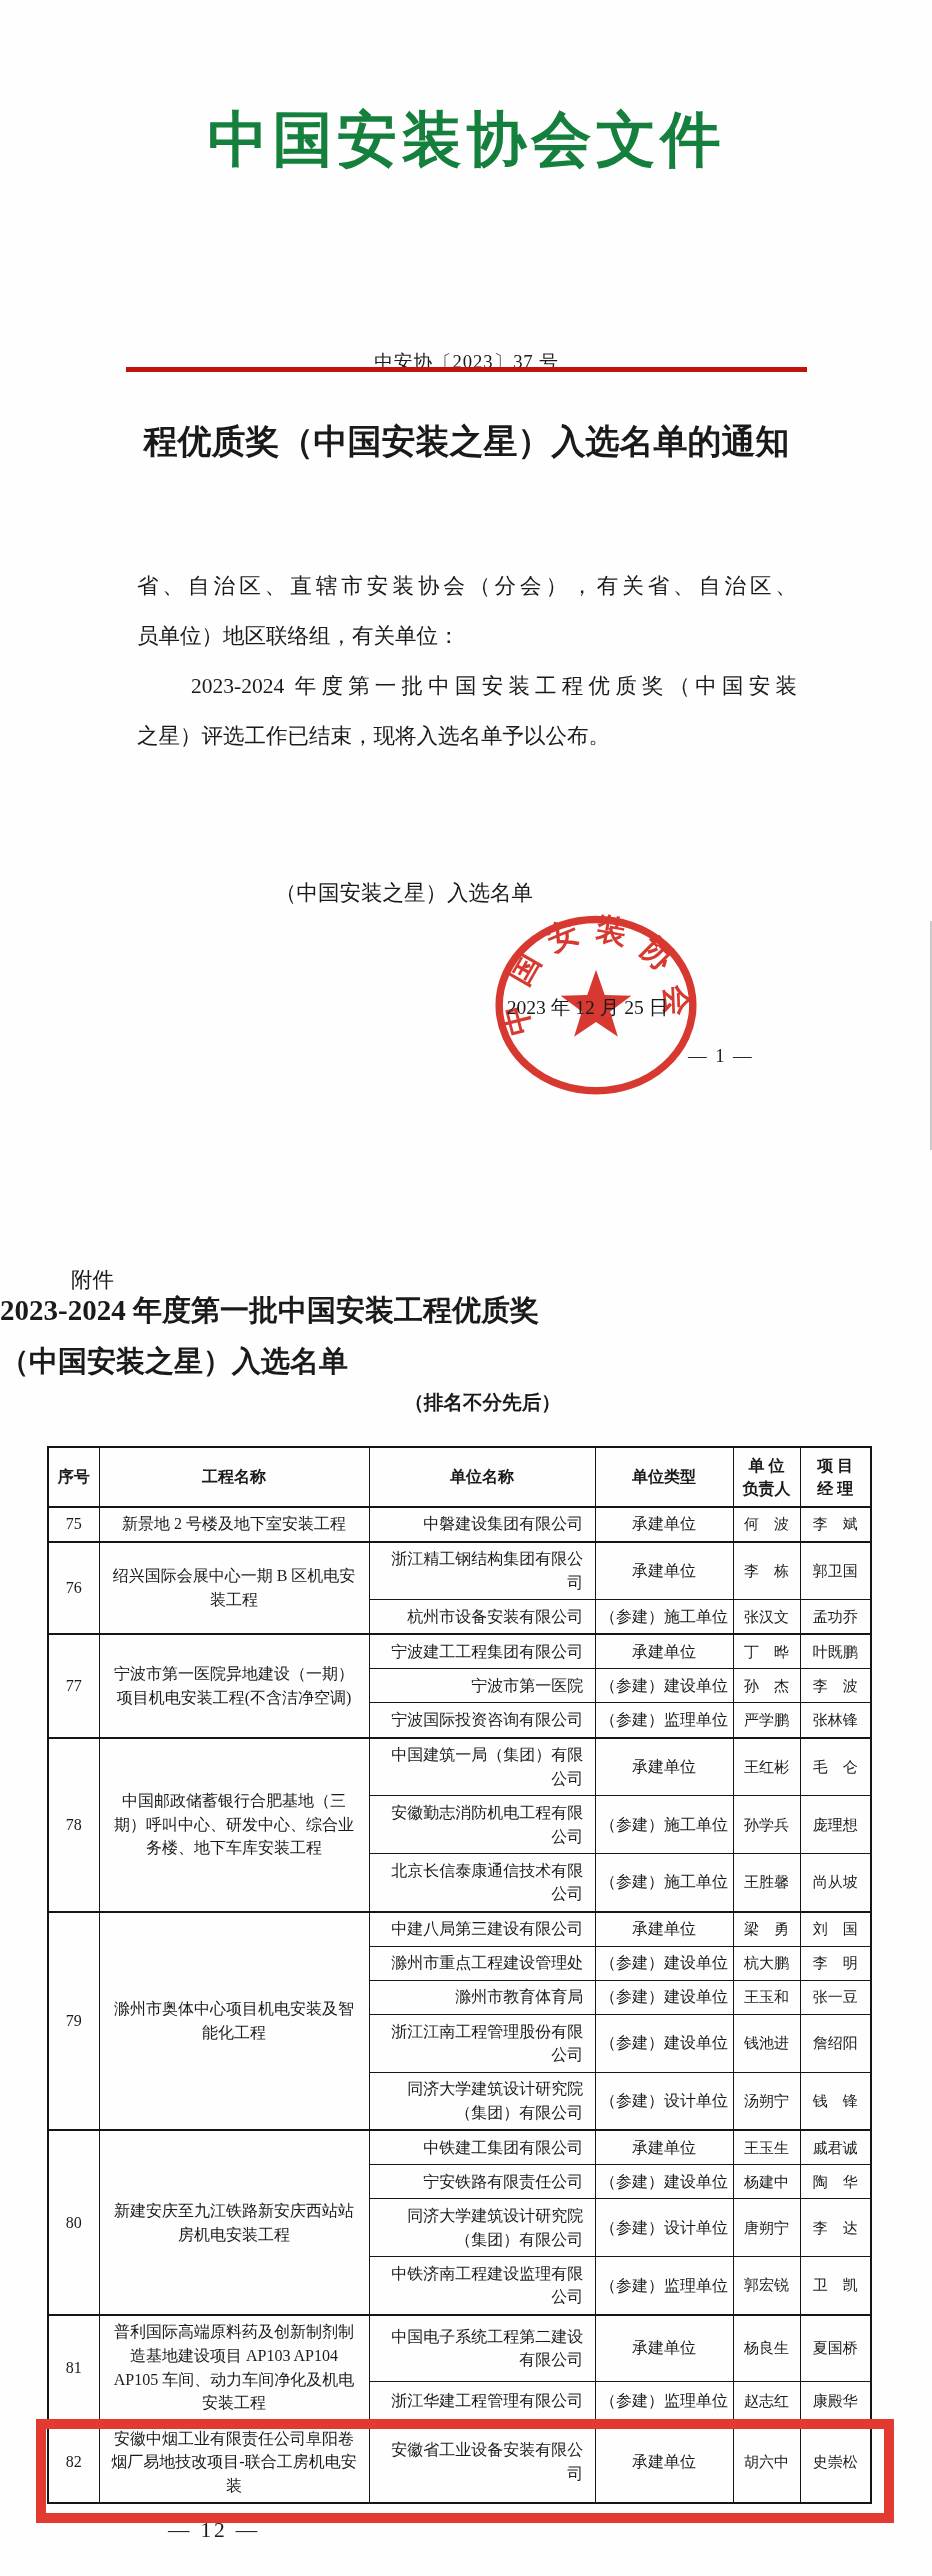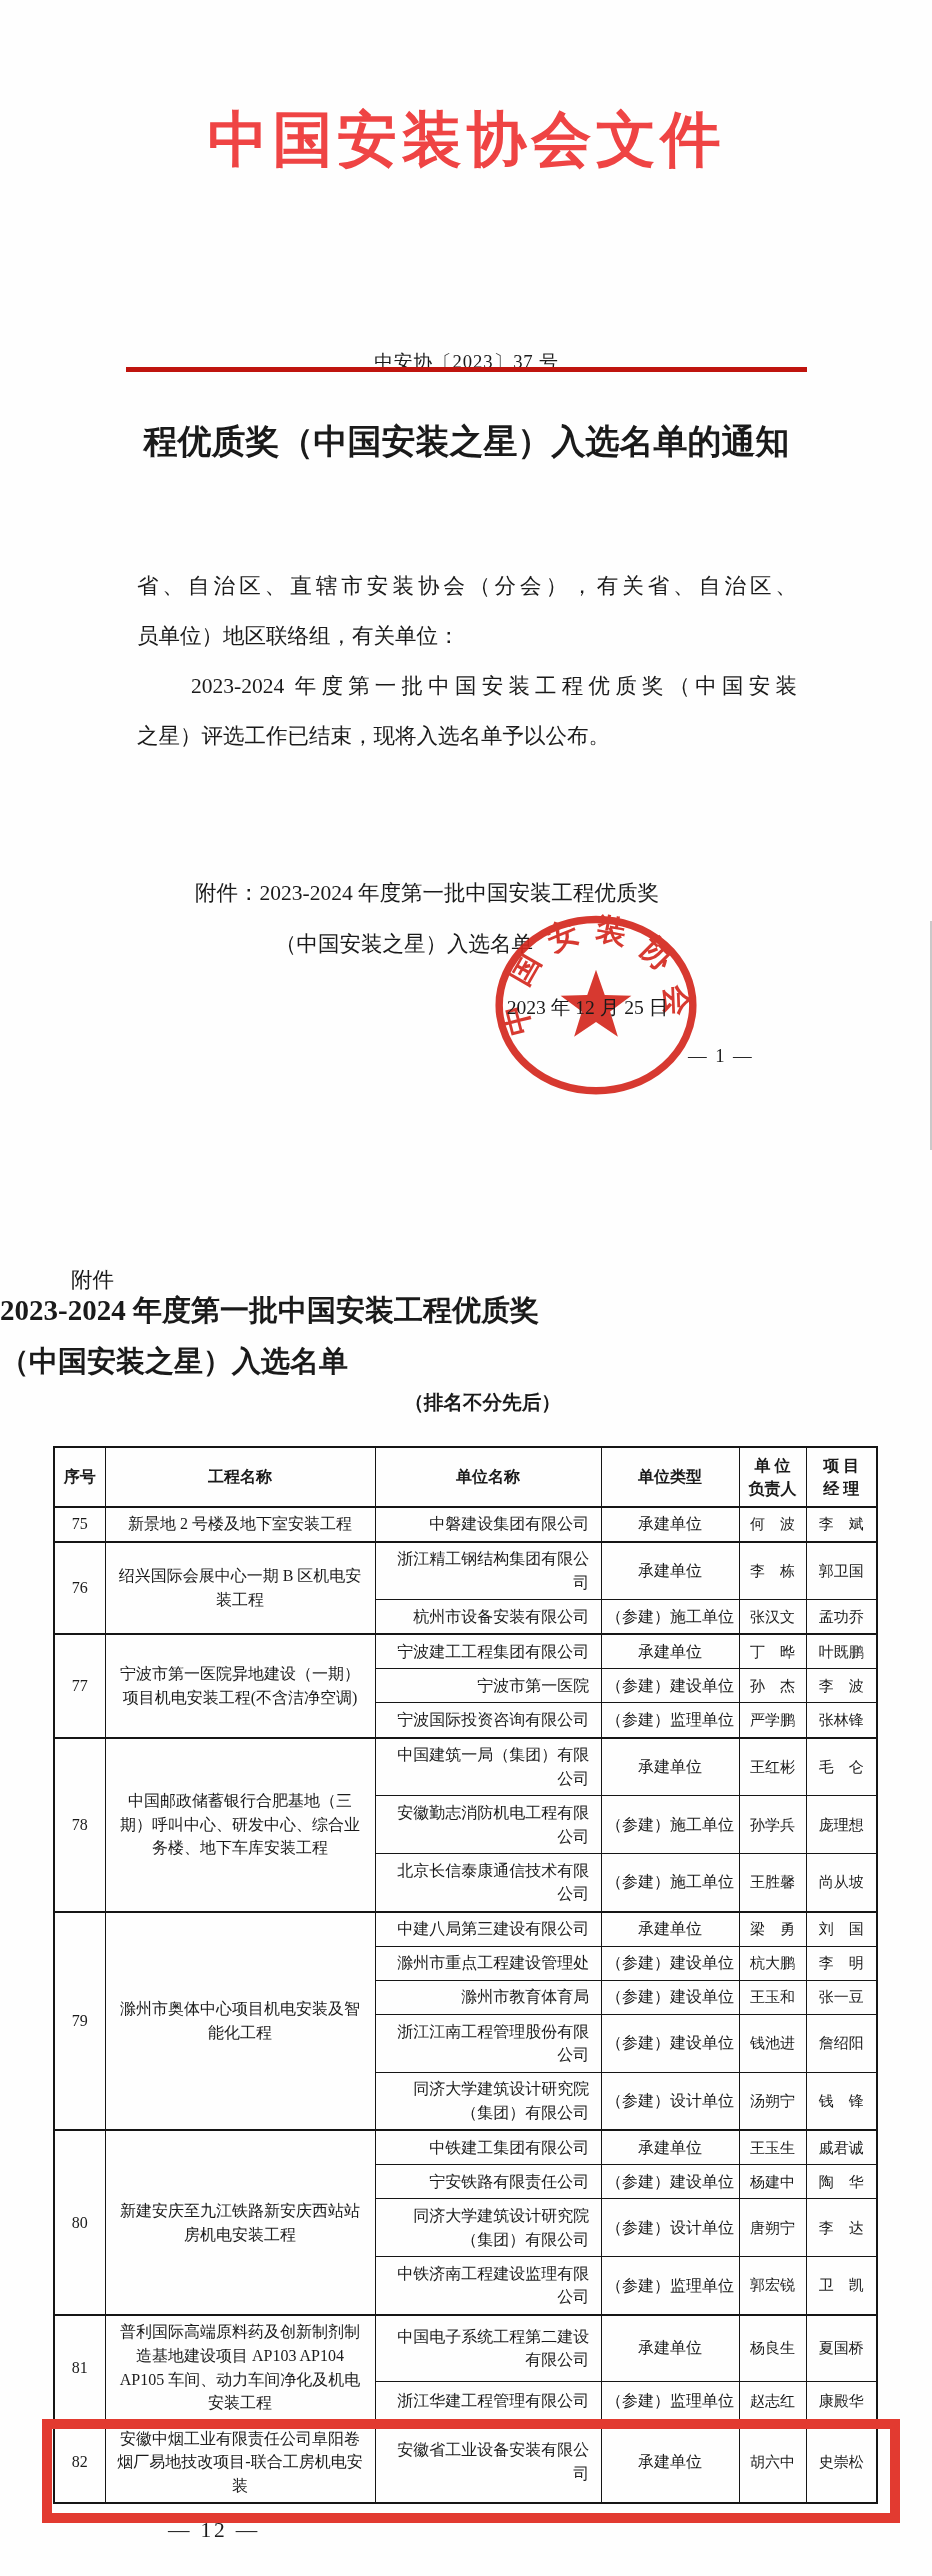--- a/index.html
+++ b/index.html
@@ -27,38 +27,38 @@
   .att1{padding-left:58px;}
   .seal{top:912px;left:488px;width:216px;height:191px;opacity:.92;z-index:2;}
   .date-line{top:994px;left:471px;width:233px;text-align:center;font-size:19.6px;z-index:3;}
   .pagenum1{top:1045px;left:688px;font-size:18.7px;letter-spacing:1.9px;z-index:3;}
   .scan-artifact{top:921px;right:0;width:2.8px;height:229px;background:#c9c9c9;}
   
   .attach-label{top:1265px;left:71px;font-size:21.5px;}
   .p2-title{top:1285px;left:0;width:903px;text-align:left;
     font-size:29px;font-weight:bold;line-height:51px;}
   .p2-subtitle{top:1389px;left:16px;width:933px;text-align:center;font-size:19.6px;font-weight:bold;}
-  .table-wrap{top:1446px;left:53px;width:676px;}
+  .table-wrap{top:1446px;left:47px;width:676px;}
   table{border-collapse:collapse;width:824px;table-layout:fixed;}
   th,td{border:1.9px solid #151515;vertical-align:middle;}
   th{font-size:16px;font-weight:bold;padding:5.6px 1.9px;line-height:1.45;white-space:pre-line;text-align:center;}
   td{font-size:16px;line-height:1.48;padding:4.7px 3.7px;}
   td.cell-num,td.cell-type,td.cell-person{text-align:center;}
   td.cell-project{padding:4.7px 9.3px;text-align:center;}
   td.cell-name{padding:4.7px 11.2px;text-align:right;}
   td.cell-person{font-size:15px;padding:4.7px 1.9px;}
   tr.group-start td{border-top-width:2.8px;}
   table{border:2.8px solid #151515;}
   .pagenum2{top:2518px;left:168px;font-size:21.5px;letter-spacing:2.8px;}
   .hl-frame{position:absolute;z-index:4;pointer-events:none;}
 </style>
 </head>
 <body>
 
-<div class="abs org-title" style="color: #ef4444;">中国安装协会文件</div>
+<div class="abs org-title" style="color: #15803d;">中国安装协会文件</div>
 
 <div class="abs doc-number">中安协〔2023〕37 号</div>
 
 <div class="abs red-rule" style="background: rgb(191, 20, 14);"></div>
 
 <div class="abs notice-title" id="notice-title">
     <div class="">程优质奖（中国安装之星）入选名单的通知</div>
   </div>
 
 <div class="abs body-block">
@@ -66,21 +66,20 @@
       <div class="doc-line">省、自治区、直辖市安装协会（分会），有关省、自治区、</div>
       <div class="doc-line last">员单位）地区联络组，有关单位：</div>
     </div>
   <div id="body-block2">
       <div class="doc-line indent">2023-2024 年度第一批中国安装工程优质奖（中国安装</div>
       <div class="doc-line last">之星）评选工作已结束，现将入选名单予以公布。</div>
     </div>
 </div>
 
 <div class="abs attach-block" id="attach-block">
-    <div class="att1">附件：2023-2024 年度第一批中国安装工程优质奖</div>
     <div class="att2">（中国安装之星）入选名单</div>
   </div>
 
 <svg class="abs seal" viewBox="0 0 232 205" xmlns="http://www.w3.org/2000/svg">
   <ellipse cx="116" cy="100" rx="104" ry="92" fill="none" stroke-width="8" class="seal-stroke" stroke="#d4291f"></ellipse>
   <path id="sealArc" d="M 48 128 A 76 68 0 1 1 184 128" fill="none"></path>
   <text font-size="33" font-weight="bold" class="seal-fill" fill="#d4291f">
     <textPath id="seal-text-path" href="#sealArc" startOffset="0" textLength="272" lengthAdjust="spacing">中国安装协会</textPath>
   </text>
   <polygon class="seal-fill" points="116,62 125.4,89.1 154,90 131.2,106.9 139.5,134 116,118 92.5,134 100.8,106.9 78,90 106.6,89.1" fill="#d4291f"></polygon>

